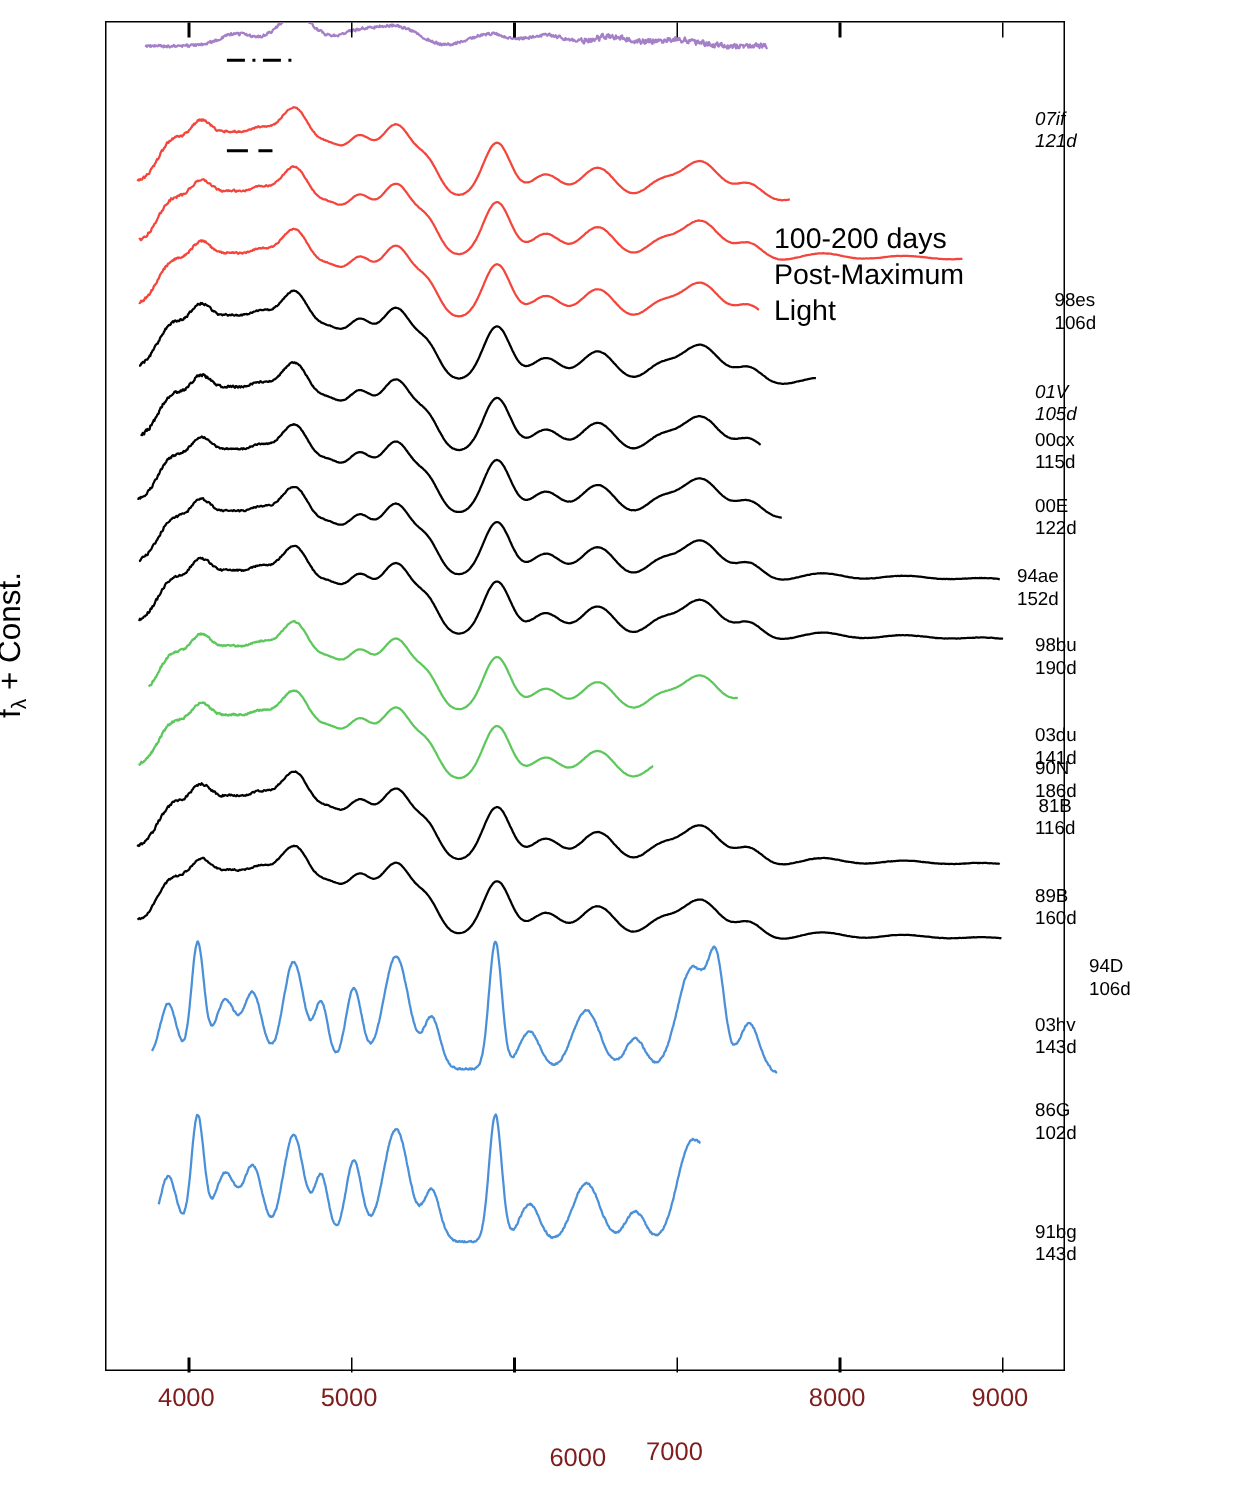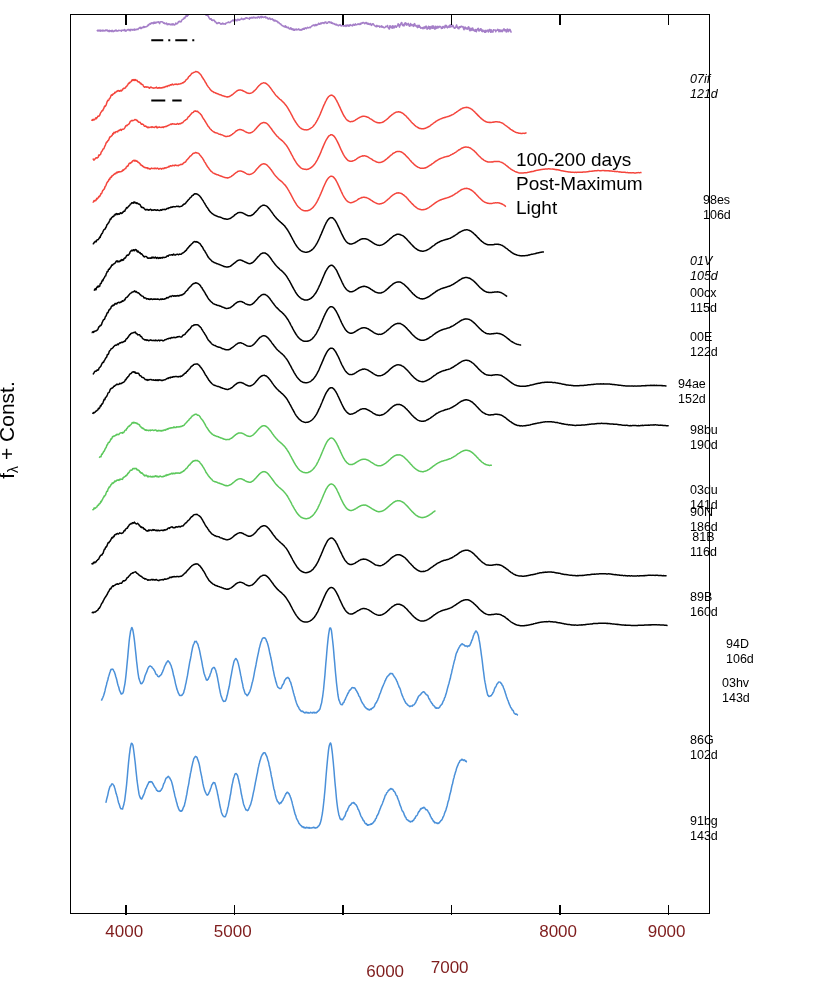--- a/index.html
+++ b/index.html
@@ -115,21 +115,21 @@
         <div>116d</div>
       </div>
       <div class="snlabel" style="left: 690px; top: 590px;">
         <div>89B</div>
         <div>160d</div>
       </div>
       <div class="snlabel" style="left: 690px; top: 637px; margin-left: 36px;">
         <div>94D</div>
         <div>106d</div>
       </div>
-      <div class="snlabel" style="left: 690px; top: 676px; margin-left: 32px;">
+      <div class="snlabel" style="left: 690px; top: 676px;">
         <div>03hv</div>
         <div>143d</div>
       </div>
       <div class="snlabel" style="left: 690px; top: 733px;">
         <div>86G</div>
         <div>102d</div>
       </div>
       <div class="snlabel" style="left: 690px; top: 814px;">
         <div>91bg</div>
         <div>143d</div>

